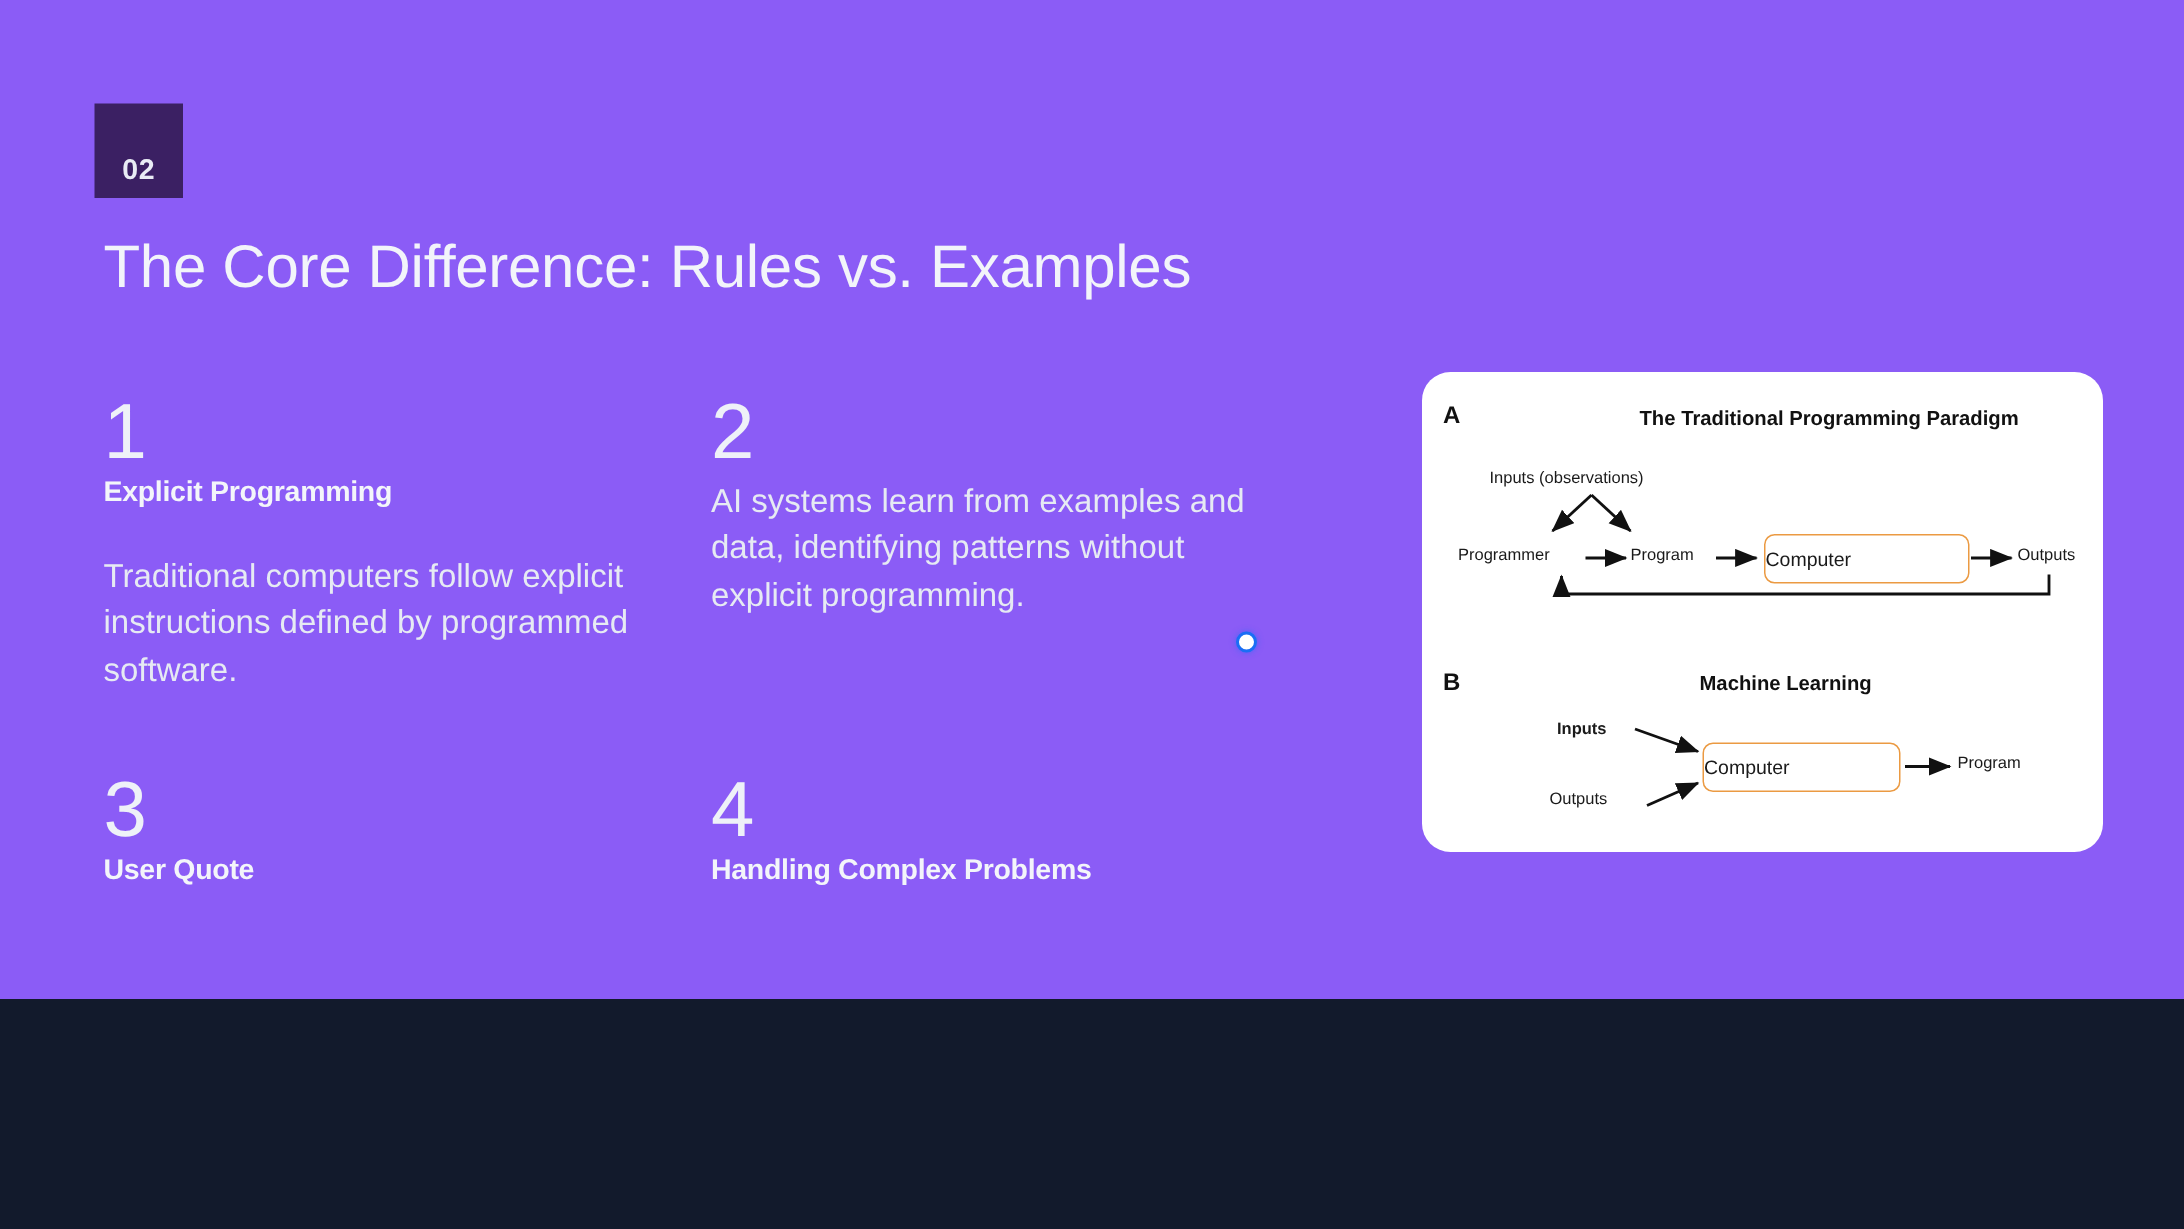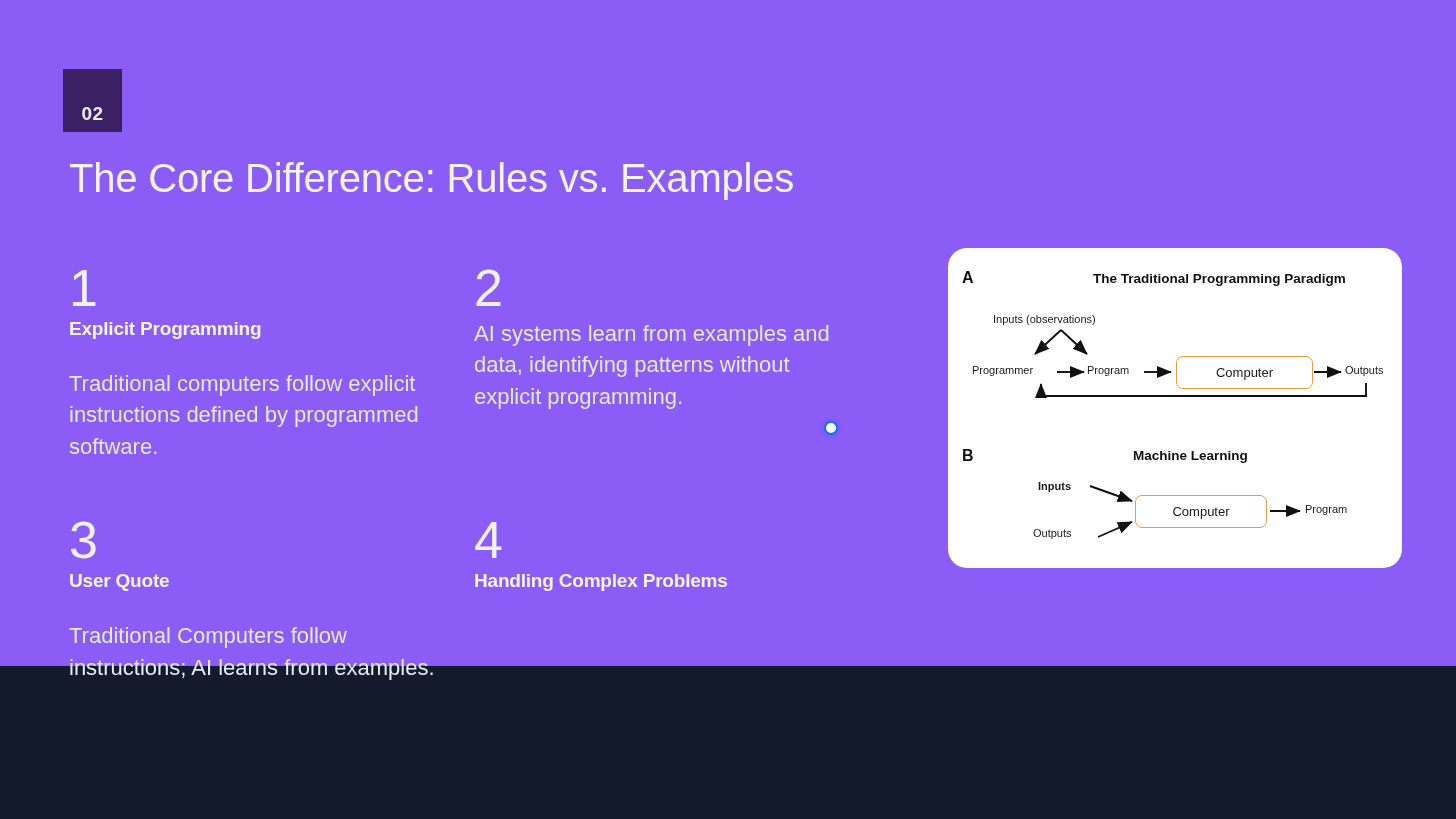--- a/index.html
+++ b/index.html
@@ -139,21 +139,20 @@
     white-space: nowrap;
     font-weight: 400;
   }
   .dbox {
     position: absolute;
     border: 1.6px solid #eb9a42;
     border-radius: 7px;
     background: #ffffff;
     display: flex;
     align-items: center;
-    justify-content: center;
   }
   .dbox span {
     font-size: 13px;
     color: #1a1a1a;
   }
   .card-svg {
     position: absolute;
     left: 0; top: 0;
     width: 454px;
     height: 320px;
@@ -180,21 +179,20 @@
     </div>
 
     <div class="feature">
       <div class="feature-num">2</div>
       <div class="feature-body">AI systems learn from examples and data, identifying patterns without explicit programming.</div>
     </div>
 
     <div class="feature">
       <div class="feature-num">3</div>
       <div class="feature-head">User Quote</div>
-      <div class="feature-body">Traditional Computers follow instructions; AI learns from examples.</div>
     </div>
 
     <div class="feature">
       <div class="feature-num">4</div>
       <div class="feature-head">Handling Complex Problems</div>
     </div>
 
   </div>
 
   <div class="cursor-dot"></div>

